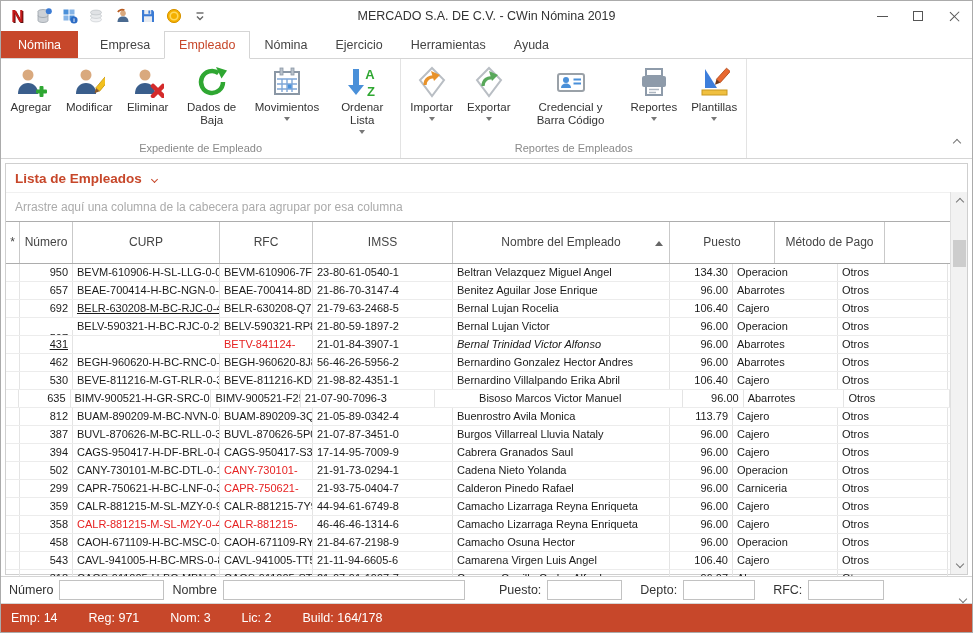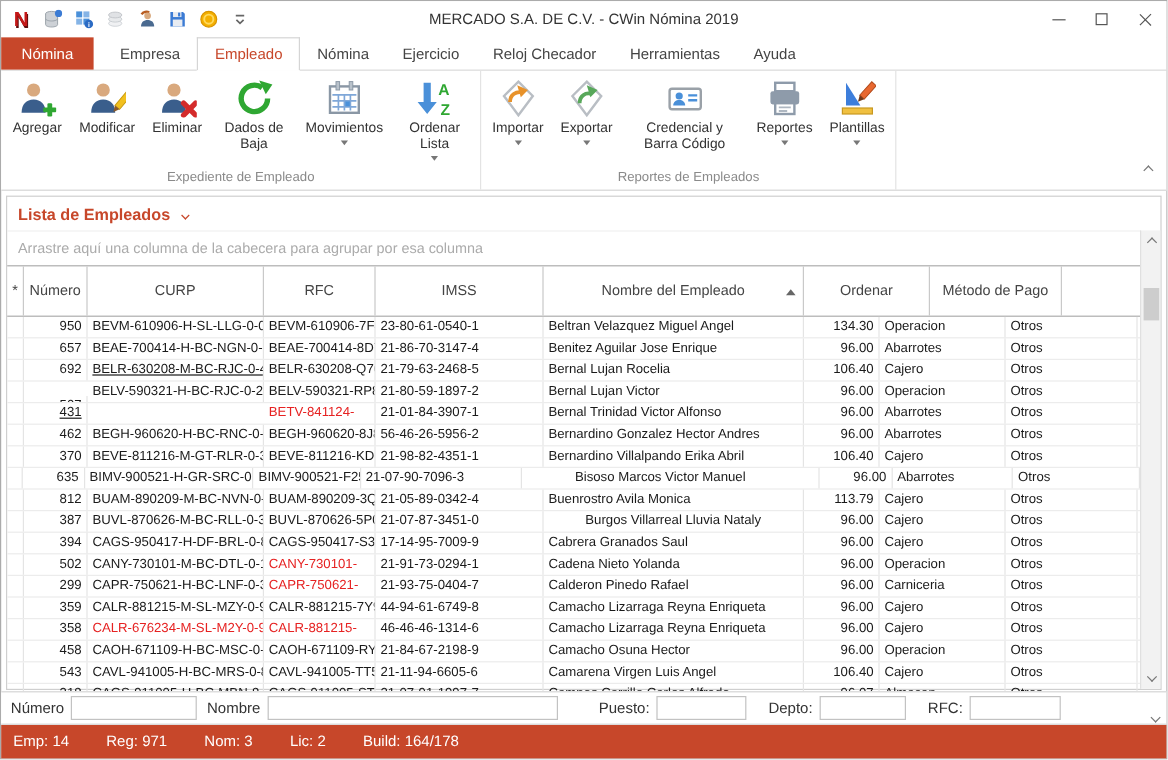--- a/index.html
+++ b/index.html
@@ -161,21 +161,20 @@
       </div>
   </div>
 
   <div class="tabrow">
     <div class="file-tab">Nómina</div>
     <div id="tabs" style="display:flex;">
         <div class="tab">Empresa</div>
         <div class="tab active">Empleado</div>
         <div class="tab">Nómina</div>
         <div class="tab">Ejercicio</div>
-        <div class="tab">Reloj Checador</div>
         <div class="tab">Herramientas</div>
         <div class="tab">Ayuda</div>
       </div>
   </div>
 
   <div class="ribbon" id="ribbon">
     <div class="rgroup">
         <div class="rbuttons">
           <div class="rbtn">
             <span class="ricon">
@@ -340,21 +339,21 @@
               <span>RFC</span>
             </div>
             <div class="hcell" style="width: 140px;">
               <span>IMSS</span>
             </div>
             <div class="hcell" style="width: 217px;">
               <span>Nombre del Empleado</span>
               <span class="tri-up"></span>
             </div>
             <div class="hcell" style="width: 105px;">
-              <span>Ordenar</span>
+              <span>Puesto</span>
             </div>
             <div class="hcell" style="width: 110px;">
               <span>Método de Pago</span>
             </div>
           </div>
         <div class="gbody" id="grid-body">
             <div class="trow">
               <div class="tcell ind" style="width: 14px;"></div>
               <div class="tcell right" style="width: 53px;">950</div>
               <div class="tcell" style="width: 147px;">BEVM-610906-H-SL-LLG-0-0</div>
@@ -397,39 +396,39 @@
               <div class="tcell right" style="width: 63px;">96.00</div>
               <div class="tcell" style="width: 105px;">Operacion</div>
               <div class="tcell" style="width: 110px;">Otros</div>
             </div>
             <div class="trow">
               <div class="tcell ind" style="width: 14px;"></div>
               <div class="tcell right" style="width: 53px; text-decoration: underline;">431</div>
               <div class="tcell" style="width: 147px; margin-top: 44px;">BETV-841124-H-BC-RRC-0-8</div>
               <div class="tcell flag" style="width: 93px;">BETV-841124-</div>
               <div class="tcell" style="width: 140px;">21-01-84-3907-1</div>
-              <div class="tcell" style="width: 217px;">Bernal Trinidad Victor Alfonso</div>
+              <div class="tcell" style="width: 217px; font-style: italic;">Bernal Trinidad Victor Alfonso</div>
               <div class="tcell right" style="width: 63px;">96.00</div>
               <div class="tcell" style="width: 105px;">Abarrotes</div>
               <div class="tcell" style="width: 110px;">Otros</div>
             </div>
             <div class="trow">
               <div class="tcell ind" style="width: 14px;"></div>
               <div class="tcell right" style="width: 53px;">462</div>
               <div class="tcell" style="width: 147px;">BEGH-960620-H-BC-RNC-0-4</div>
               <div class="tcell" style="width: 93px;">BEGH-960620-8J8</div>
               <div class="tcell" style="width: 140px;">56-46-26-5956-2</div>
               <div class="tcell" style="width: 217px;">Bernardino Gonzalez Hector Andres</div>
               <div class="tcell right" style="width: 63px;">96.00</div>
               <div class="tcell" style="width: 105px;">Abarrotes</div>
               <div class="tcell" style="width: 110px;">Otros</div>
             </div>
             <div class="trow">
               <div class="tcell ind" style="width: 14px;"></div>
-              <div class="tcell right" style="width: 53px;">370</div>
+              <div class="tcell right" style="width: 53px;">530</div>
               <div class="tcell" style="width: 147px;">BEVE-811216-M-GT-RLR-0-3</div>
               <div class="tcell" style="width: 93px;">BEVE-811216-KD6</div>
               <div class="tcell" style="width: 140px;">21-98-82-4351-1</div>
               <div class="tcell" style="width: 217px;">Bernardino Villalpando Erika Abril</div>
               <div class="tcell right" style="width: 63px;">106.40</div>
               <div class="tcell" style="width: 105px;">Cajero</div>
               <div class="tcell" style="width: 110px;">Otros</div>
             </div>
             <div class="trow">
               <div class="tcell ind" style="width: 14px;"></div>
@@ -452,21 +451,21 @@
               <div class="tcell right" style="width: 63px;">113.79</div>
               <div class="tcell" style="width: 105px;">Cajero</div>
               <div class="tcell" style="width: 110px;">Otros</div>
             </div>
             <div class="trow">
               <div class="tcell ind" style="width: 14px;"></div>
               <div class="tcell right" style="width: 53px;">387</div>
               <div class="tcell" style="width: 147px;">BUVL-870626-M-BC-RLL-0-3</div>
               <div class="tcell" style="width: 93px;">BUVL-870626-5P0</div>
               <div class="tcell" style="width: 140px;">21-07-87-3451-0</div>
-              <div class="tcell" style="width: 217px; text-align: center;">Burgos Villarreal Lluvia Nataly</div>
+              <div class="tcell" style="width: 217px;">Burgos Villarreal Lluvia Nataly</div>
               <div class="tcell right" style="width: 63px;">96.00</div>
               <div class="tcell" style="width: 105px;">Cajero</div>
               <div class="tcell" style="width: 110px;">Otros</div>
             </div>
             <div class="trow">
               <div class="tcell ind" style="width: 14px;"></div>
               <div class="tcell right" style="width: 53px;">394</div>
               <div class="tcell" style="width: 147px;">CAGS-950417-H-DF-BRL-0-8</div>
               <div class="tcell" style="width: 93px;">CAGS-950417-S3A</div>
               <div class="tcell" style="width: 140px;">17-14-95-7009-9</div>
@@ -504,21 +503,21 @@
               <div class="tcell" style="width: 93px;">CALR-881215-7Y9</div>
               <div class="tcell" style="width: 140px;">44-94-61-6749-8</div>
               <div class="tcell" style="width: 217px;">Camacho Lizarraga Reyna Enriqueta</div>
               <div class="tcell right" style="width: 63px;">96.00</div>
               <div class="tcell" style="width: 105px;">Cajero</div>
               <div class="tcell" style="width: 110px;">Otros</div>
             </div>
             <div class="trow">
               <div class="tcell ind" style="width: 14px;"></div>
               <div class="tcell right" style="width: 53px;">358</div>
-              <div class="tcell flag" style="width: 147px;">CALR-676234-M-SL-M2Y-0-9</div>
+              <div class="tcell flag" style="width: 147px;">CALR-881215-M-SL-M2Y-0-4</div>
               <div class="tcell flag" style="width: 93px;">CALR-881215-</div>
               <div class="tcell" style="width: 140px;">46-46-46-1314-6</div>
               <div class="tcell" style="width: 217px;">Camacho Lizarraga Reyna Enriqueta</div>
               <div class="tcell right" style="width: 63px;">96.00</div>
               <div class="tcell" style="width: 105px;">Cajero</div>
               <div class="tcell" style="width: 110px;">Otros</div>
             </div>
             <div class="trow">
               <div class="tcell ind" style="width: 14px;"></div>
               <div class="tcell right" style="width: 53px;">458</div>

